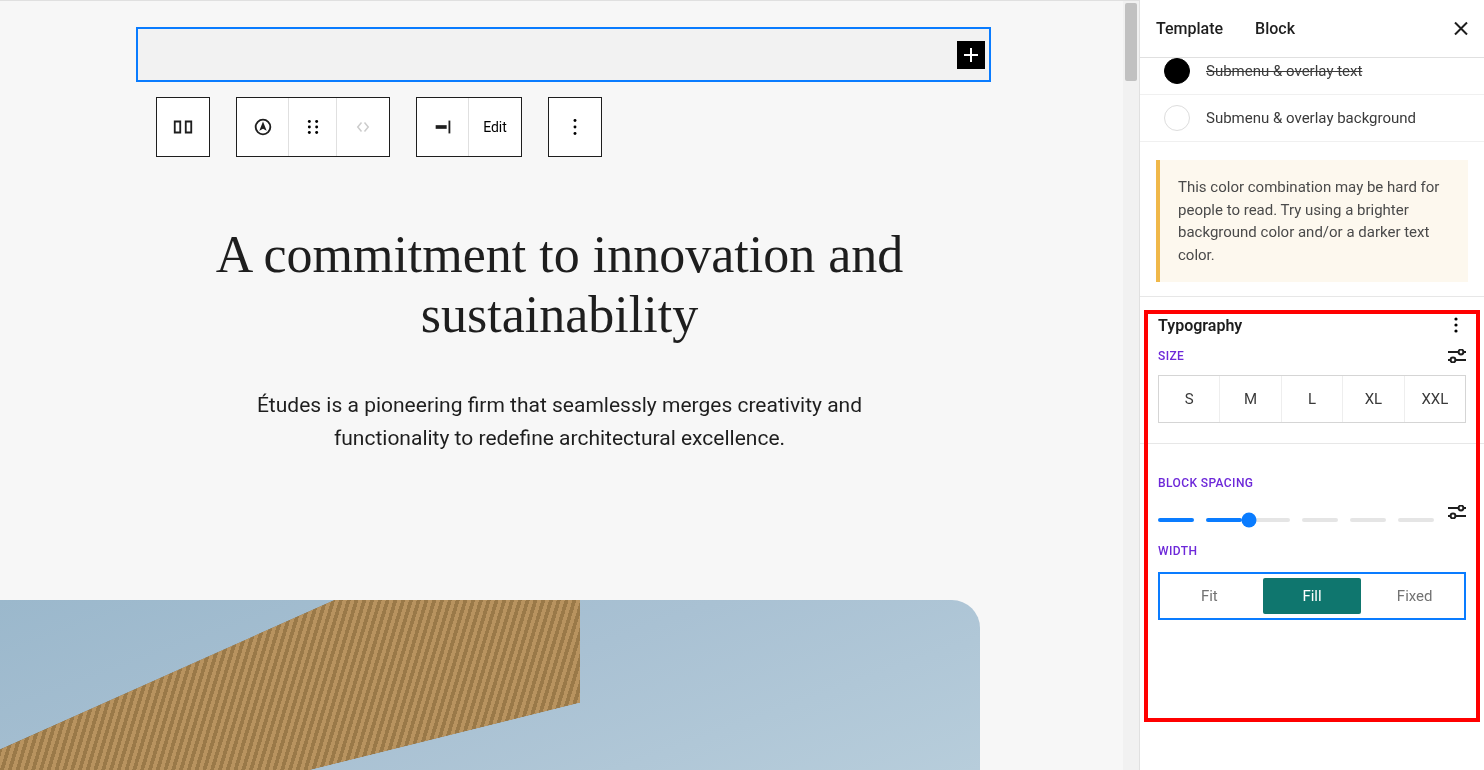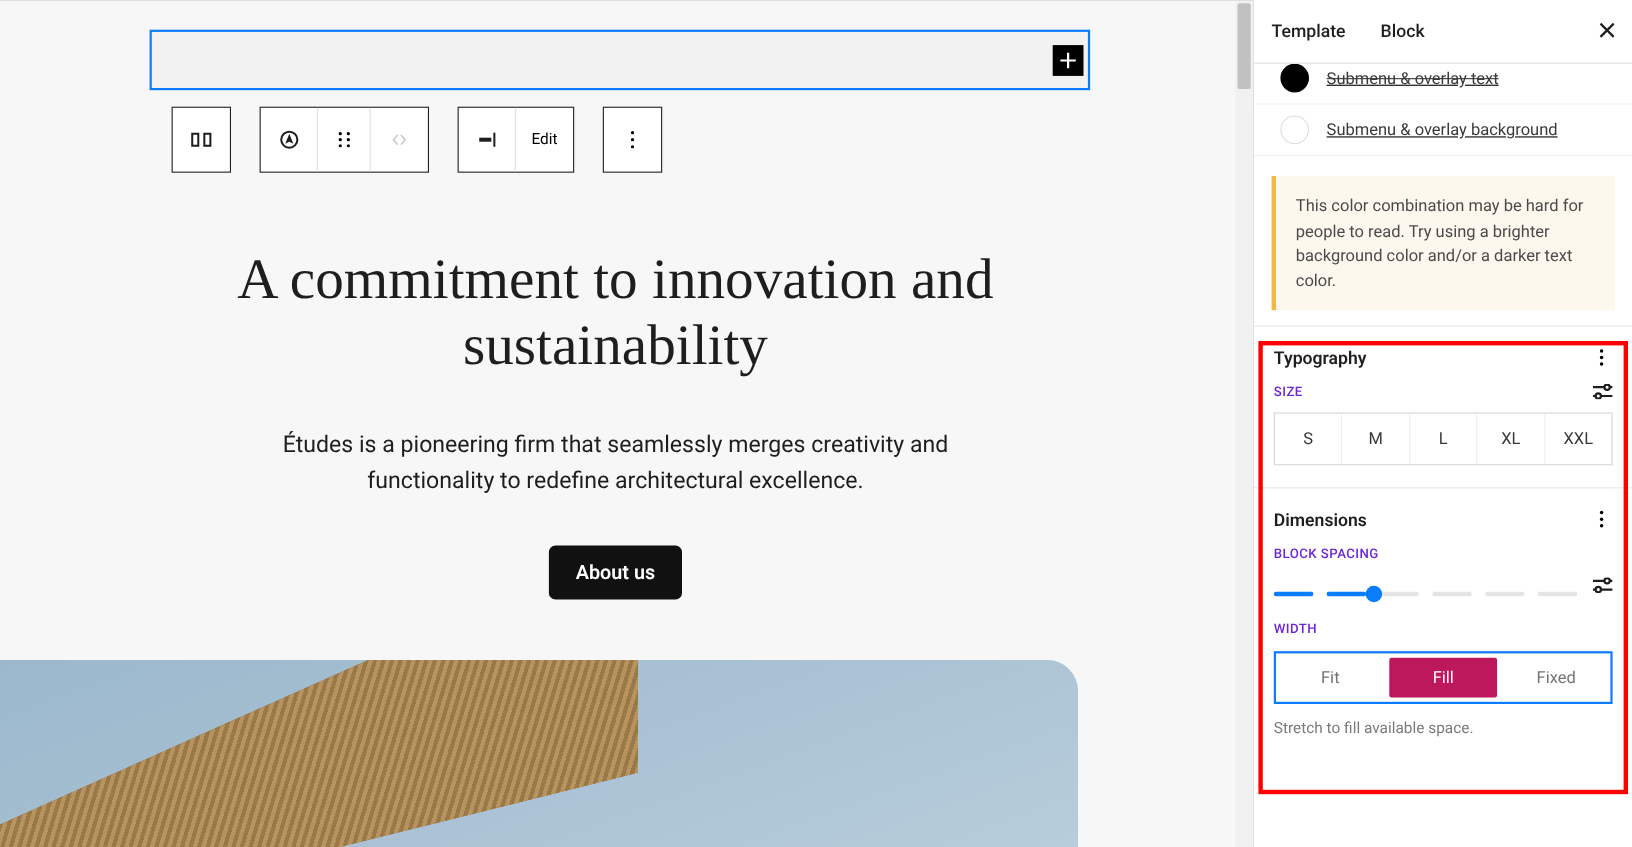--- a/index.html
+++ b/index.html
@@ -173,21 +173,20 @@
   }
   .side-scroll {
     flex:1;
     overflow:hidden;
     padding-bottom:10px;
   }
   .color-row {
     display:flex; align-items:center; gap:16px;
     padding: 10px 24px;
     border-bottom:1px solid #f0f0f0;
-    text-decoration:underline;
   }
   .color-row.clip { padding-top:0; }
   .swatch {
     width:26px; height:26px; border-radius:50%;
     border:1px solid #ddd;
   }
   .swatch.black { background:#000; border-color:#000;}
   .swatch.empty { background:#fff; }
   .color-row.clip span { text-decoration: line-through; }
   .color-label { font-size:15px; color:#3a3a3a; }
@@ -260,21 +259,21 @@
     margin-top:14px;
     border:2px solid #0a7cff;
     display:flex;
     height:48px;
   }
   .wopt {
     flex:1; display:flex; align-items:center; justify-content:center;
     font-size:15px; color:#737373;
   }
   .wopt.active {
-    background:#be185d; color:#fff; border-radius:2px;
+    background:#0f766e; color:#fff; border-radius:2px;
     margin:4px;
   }
   .helper {
     font-size:14px; color:#7a7a7a;
     padding:8px 18px 0 18px;
   }
   .highlight-box {
     position:absolute;
     left:1144px; top:310px;
     width:336px; height:412px;
@@ -346,21 +345,20 @@
             <circle cx="12" cy="12" r="1.6"></circle>
             <circle cx="12" cy="19" r="1.6"></circle>
           </svg>
       </div>
     </div>
   </div>
 
   <div class="hero">
     <h1>A commitment to innovation and sustainability</h1>
     <p>Études is a pioneering firm that seamlessly merges creativity and functionality to redefine architectural excellence.</p>
-    <span class="about-btn">About us</span>
   </div>
 
   <div class="hero-img"></div>
 </div>
 
 <div class="sidebar">
   <div class="side-tabs">
     <span class="side-tab">Template</span>
     <span class="side-tab">Block</span>
     <span class="close-x">
@@ -408,30 +406,20 @@
         <div class="size-opt">M</div>
         <div class="size-opt">L</div>
         <div class="size-opt">XL</div>
         <div class="size-opt">XXL</div>
       </div>
     </div>
 
     <hr class="panel-hr">
 
     <div class="panel">
-      <div class="panel-title-row">
-        <span class="panel-title">Dimensions</span>
-        <span class="vdots">
-          <svg width="4" height="16" viewBox="0 0 4 16">
-              <circle cx="2" cy="2" r="1.6"></circle>
-              <circle cx="2" cy="8" r="1.6"></circle>
-              <circle cx="2" cy="14" r="1.6"></circle>
-            </svg>
-        </span>
-      </div>
 
       <div class="sublabel-row">
         <span class="sublabel">Block Spacing</span>
       </div>
       <div class="sublabel-row" style="margin-top:4px;">
         <div class="spacing-slider" style="flex:1; margin-right:14px;">
           <div class="track">
             <div class="seg filled"></div>
               <div class="seg filled"></div>
             <div class="seg"></div>
@@ -451,17 +439,16 @@
       <div class="sublabel-row" style="margin-top:14px;">
         <span class="sublabel">Width</span>
       </div>
       <div class="width-segment">
         <div class="wopt">Fit</div>
         <div class="wopt active">Fill</div>
         <div class="wopt">Fixed</div>
       </div>
     </div>
 
-    <div class="helper">Stretch to fill available space.</div>
   </div>
 </div>
 
 <div class="highlight-box"></div>
 
 </body></html>

